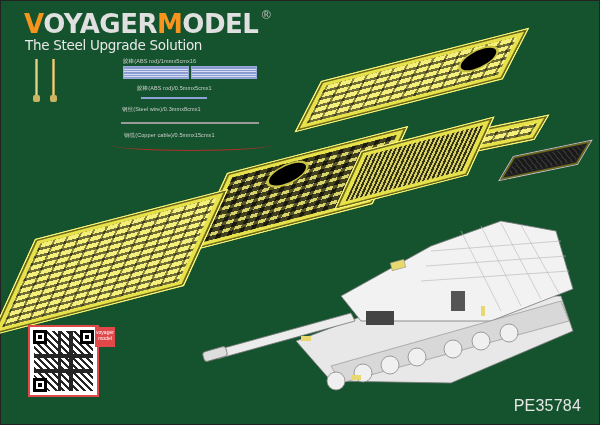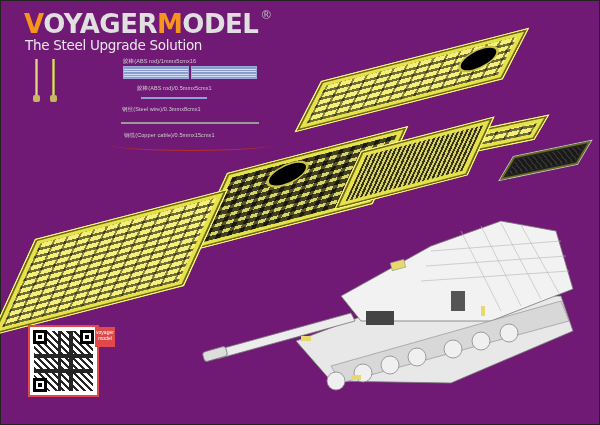--- a/index.html
+++ b/index.html
@@ -1,17 +1,17 @@
 <!DOCTYPE html>
 <html><head>
 <meta charset="utf-8">
 <style>
   html, body { margin:0; padding:0; }
   body { width:600px; height:425px; background:#000; overflow:hidden; position:relative; font-family:"Liberation Sans", sans-serif; }
-  .frame { position:absolute; left:0; top:0; width:598px; height:423px; border:1px solid #222; background:#701a75; }
+  .frame { position:absolute; left:0; top:0; width:598px; height:423px; border:1px solid #222; background:#14532d; }
   .brand { position:absolute; left:23px; top:10px; font-family:"DejaVu Sans", sans-serif; font-weight:bold; font-size:26px; letter-spacing:-0.5px; color:#e0e0e0; line-height:1; }
   .brand .accent { color:#f7941d; }
   .brand sup { font-size:12px; font-weight:normal; color:#bbb; vertical-align:top; margin-left:2px; position:relative; top:-2px; }
   .tagline { position:absolute; left:24px; top:36px; font-family:"DejaVu Sans", sans-serif; font-size:13.5px; color:#e8e8e8; letter-spacing:-0.3px; }
   .spec { position:absolute; font-size:5.5px; color:#cfcfcf; white-space:nowrap; letter-spacing:0.1px; }
   .rods { position:absolute; height:11px; background:repeating-linear-gradient(#8a9ccf 0 1.5px, #d6def5 1.5px 2.5px); border:1px solid #9aaad8; }
   .line-bar { position:absolute; height:2px; }
   .copper { position:absolute; left:110px; top:143px; width:160px; height:6px; border-bottom:1.5px solid #b0302a; border-radius:0 0 80px 80px / 0 0 6px 6px; }
   .pin { position:absolute; width:3px; background:linear-gradient(90deg,#9a8a40,#e4d48a,#9a8a40); }
   .pin-head { position:absolute; width:7px; height:7px; background:#c9b460; border-radius:2px; }
@@ -129,13 +129,14 @@
       repeating-linear-gradient(45deg,#000 0 2px,#fff 2px 5px);"></div>
     <div class="qr-finder" style="left:3px; top:3px;"></div>
     <div class="qr-finder" style="right:3px; top:3px;"></div>
     <div class="qr-finder" style="left:3px; bottom:3px;"></div>
   </div>
   <div class="qr-tag">
     <div>voyager</div>
     <div>model</div>
   </div>
 
+  <div class="code">PE35784</div>
 </div>
 
 </body></html>

